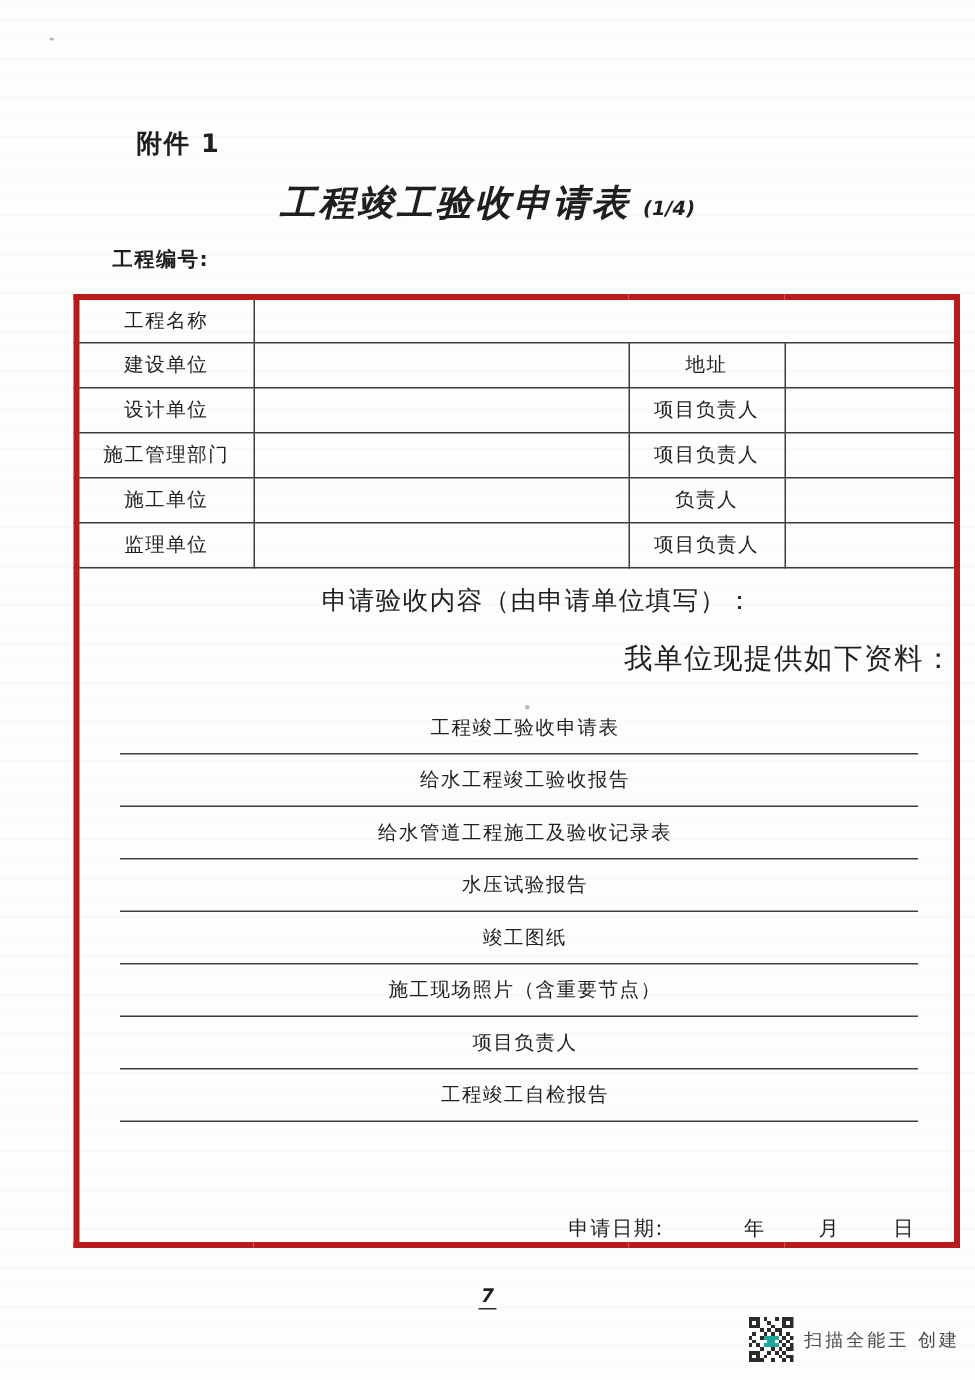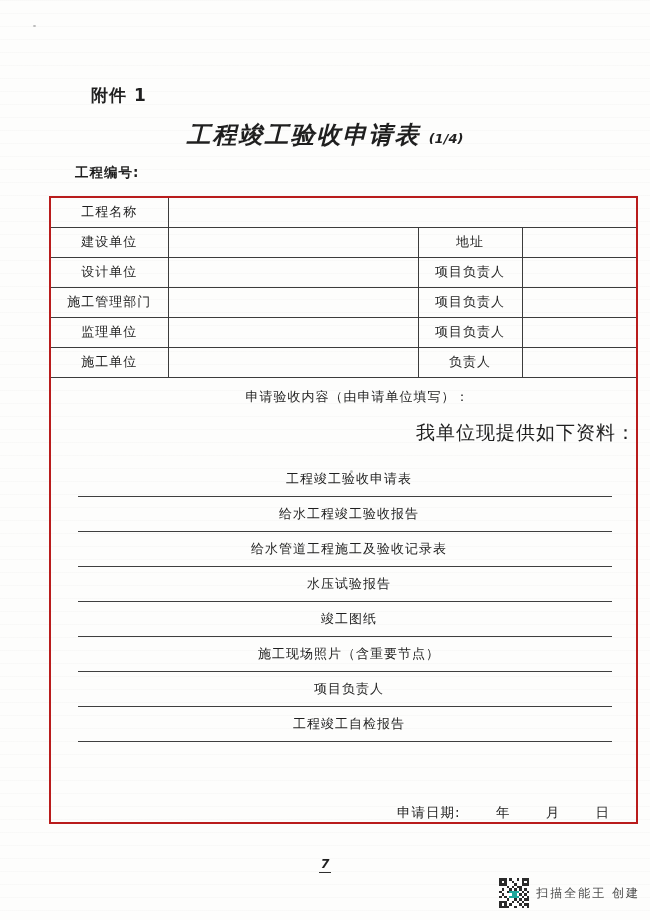--- a/index.html
+++ b/index.html
@@ -28,42 +28,42 @@
   .title-main { font-size:24px; font-weight:bold; letter-spacing:2px; }
   .title-frac { font-size:13px; font-weight:bold; margin-left:3px; }
   .project-no {
     position:absolute; left:75px; top:164px;
     font-size:13.5px; font-weight:bold; letter-spacing:1px;
   }
 
   table.form {
     position:absolute; left:49px; top:196px; width:587px;
     border-collapse:collapse; table-layout:fixed;
-    border:2px solid #b91c1c;
+    border:4px solid #b91c1c;
   }
   table.form td {
     border:1px solid #3c3c3c; height:30px;
     font-size:13px; letter-spacing:1px; text-align:center;
     vertical-align:middle; padding:0; overflow:hidden;
   }
   td.lbl { font-weight:500; }
   td.big { height:429px; vertical-align:top; text-align:left; letter-spacing:1px; }
 
-  .big-heading { margin:10px 0 8px 28px; font-size:13px; }
+  .big-heading { margin:10px 0 8px 28px; font-size:17px; }
   .big-intro   { margin:14px 0 0 28px; font-size:19px;text-align:right; }
   .doc-list    { margin:16px 24px 0 27px; }
   .doc-item {
     padding:8px 0 8px 8px; font-size:13px;
     border-bottom:1.5px solid #3f3f3f;
   }
   .date-line {
     margin:62px 26px 0 0; text-align:right;
     font-size:13.5px; white-space:nowrap;
   }
-  .date-line .dl-label { margin-right:30px;padding-left:36px; }
+  .date-line .dl-label { margin-right:48px;padding-left:36px; }
   .date-line .dl-unit  { margin-right:30px; }
   .date-line .dl-unit:last-child { margin-right:0; }
 
   .page-num-row { position:absolute; top:853px; left:0; width:100%; text-align:center; }
   .page-num {
     font-size:12.5px; font-weight:bold; font-style:italic;
     border-bottom:1.2px solid #2e2e2e; padding:0 2px 1px 2px;
   }
 
   .watermark {
@@ -117,29 +117,29 @@
       <td class="lbl">项目负责人</td>
       <td></td>
     </tr>
     <tr>
       <td class="lbl">施工管理部门</td>
       <td></td>
       <td class="lbl">项目负责人</td>
       <td></td>
     </tr>
     <tr>
+      <td class="lbl">施工单位</td>
+      <td></td>
+      <td class="lbl">负责人</td>
+      <td></td>
+    </tr>
+    <tr>
       <td class="lbl">监理单位</td>
       <td></td>
       <td class="lbl">项目负责人</td>
-      <td></td>
-    </tr>
-    <tr>
-      <td class="lbl">施工单位</td>
-      <td></td>
-      <td class="lbl">负责人</td>
       <td></td>
     </tr>
     <tr>
       <td class="big" colspan="4">
         <div class="big-heading">申请验收内容（由申请单位填写）：</div>
         <div class="big-intro">我单位现提供如下资料：</div>
         <div class="doc-list">
           <div class="doc-item">工程竣工验收申请表</div>
           <div class="doc-item">给水工程竣工验收报告</div>
           <div class="doc-item">给水管道工程施工及验收记录表</div>

